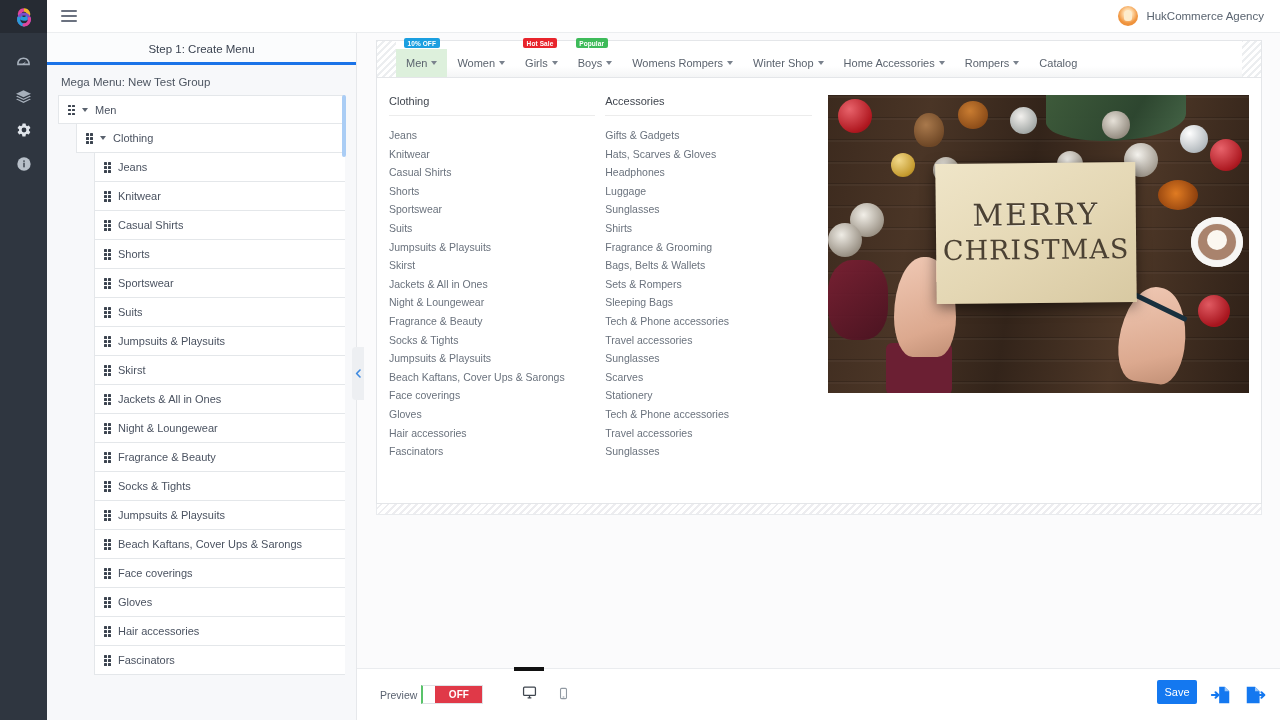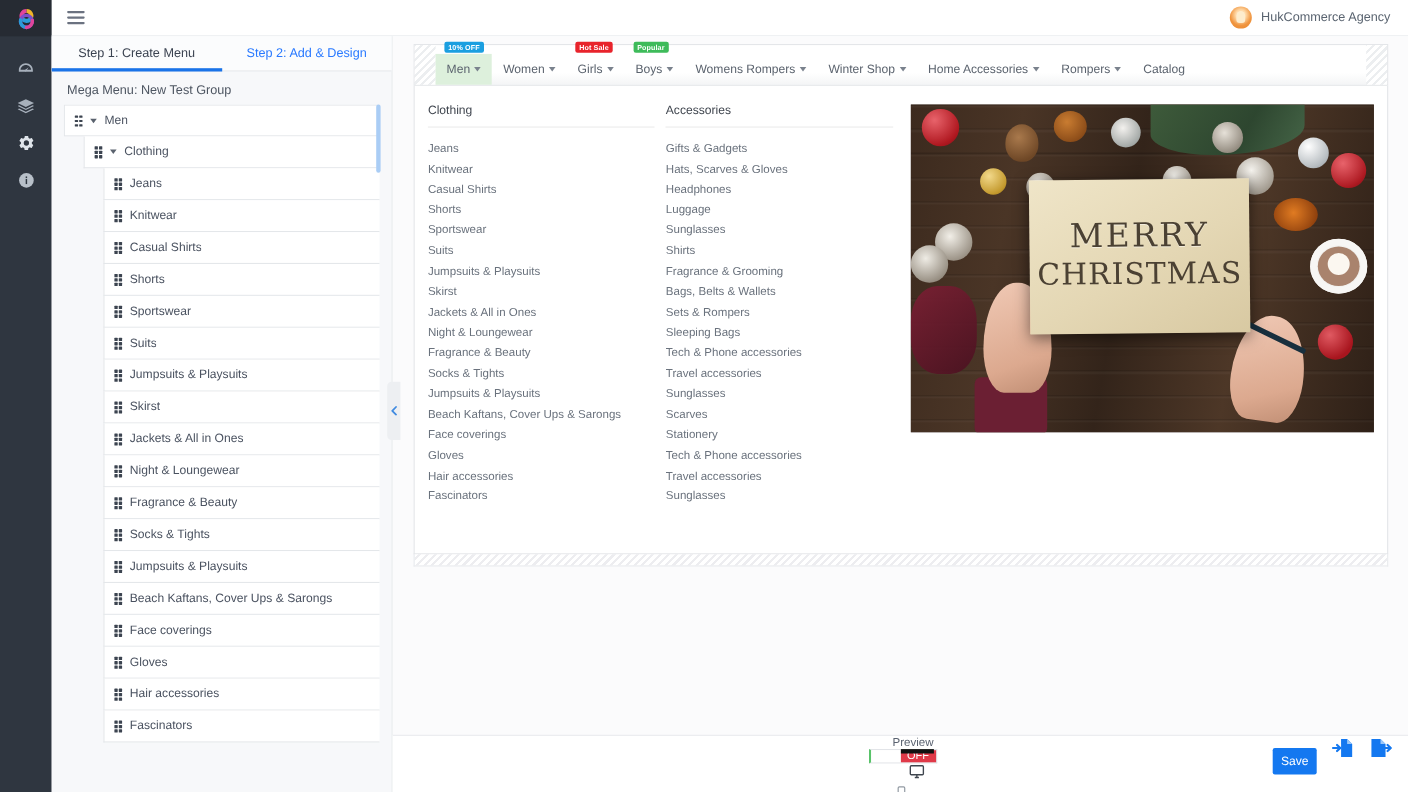--- a/index.html
+++ b/index.html
@@ -231,30 +231,30 @@
   .preview-bottom-hatch {
     height: 11px;
     background-image: repeating-linear-gradient(-45deg, #ffffff 0 3px, #ededf0 3px 5px);
     border: 1px solid #e9ebee; border-top: none;
   }
 
   
   .bottombar {
     position: absolute; left: 357px; bottom: 0; width: 923px; height: 52px;
     background: #ffffff; border-top: 1px solid #eaecef;
-    display: flex; align-items: center; flex-direction: column;
+    display: flex; align-items: center;
   }
   .prev-label { font-size: 10.5px; color: #5a6270; margin-left: 23px; }
   .toggle {
     margin-left: 4px; display: flex; height: 19px; width: 62px; cursor: pointer;
     border: 1px solid #dfe2e6; border-left: 2px solid #59c36a;
   }
   .toggle .knob { flex: 1; background: #fff; }
   .toggle .off {
-    width: 32px; background: #e03948; color: #fff; font-size: 10px; font-weight: normal;
+    width: 47px; background: #e03948; color: #fff; font-size: 10px; font-weight: bold;
     display: flex; align-items: center; justify-content: center;
   }
   .devbtn {
     width: 32px; height: 30px; display: flex; align-items: center; justify-content: center;
     cursor: pointer; color: #4b525c; position: relative;
   }
   .devbtn.desktop { margin-left: 30px; }
   .devbtn.mobile { margin-left: 2px; color: #8b929b; }
   .devbtn.desktop::before {
     content: ""; position: absolute; top: -13px; left: 1px; width: 30px; height: 4px; background: #111;
@@ -331,21 +331,20 @@
     </div>
     <div class="brand">
       <div class="brand-avatar"></div>
       <span class="brand-name">HukCommerce Agency</span>
     </div>
   </div>
 
   <div class="leftpanel">
     <div class="steps">
       <div class="step active">Step 1: Create Menu</div>
-      <div class="step link">Step 2: Add &amp; Design</div>
     </div>
     <div class="mm-title">Mega Menu: New Test Group</div>
 
     <div class="tree">
       <div class="tree-scroll" id="tree-scroll">
           <div class="node lvl1 first">
             <span class="grip">
               <span style="left:0px;top:0px"></span>
               <span style="left:4px;top:0px"></span>
               <span style="left:0px;top:4px"></span>

